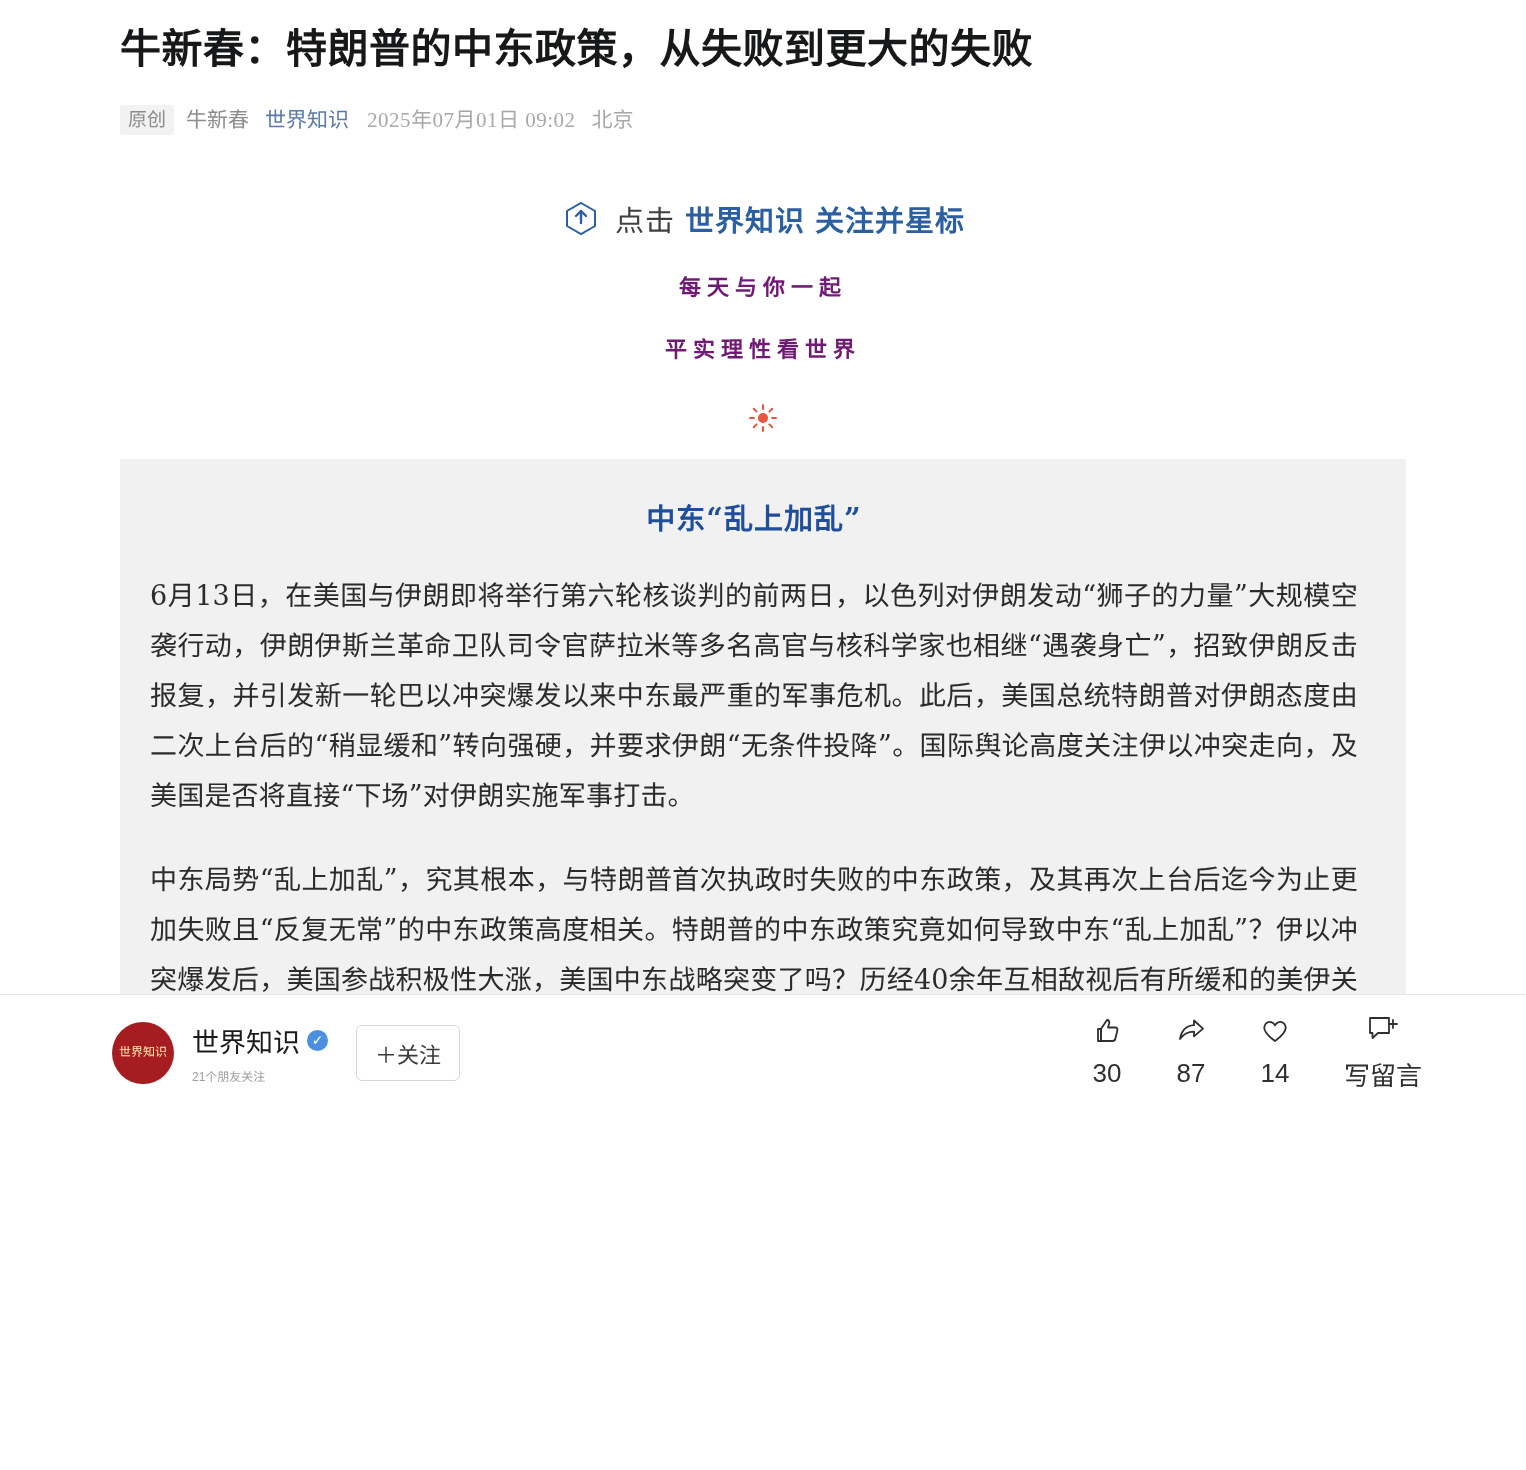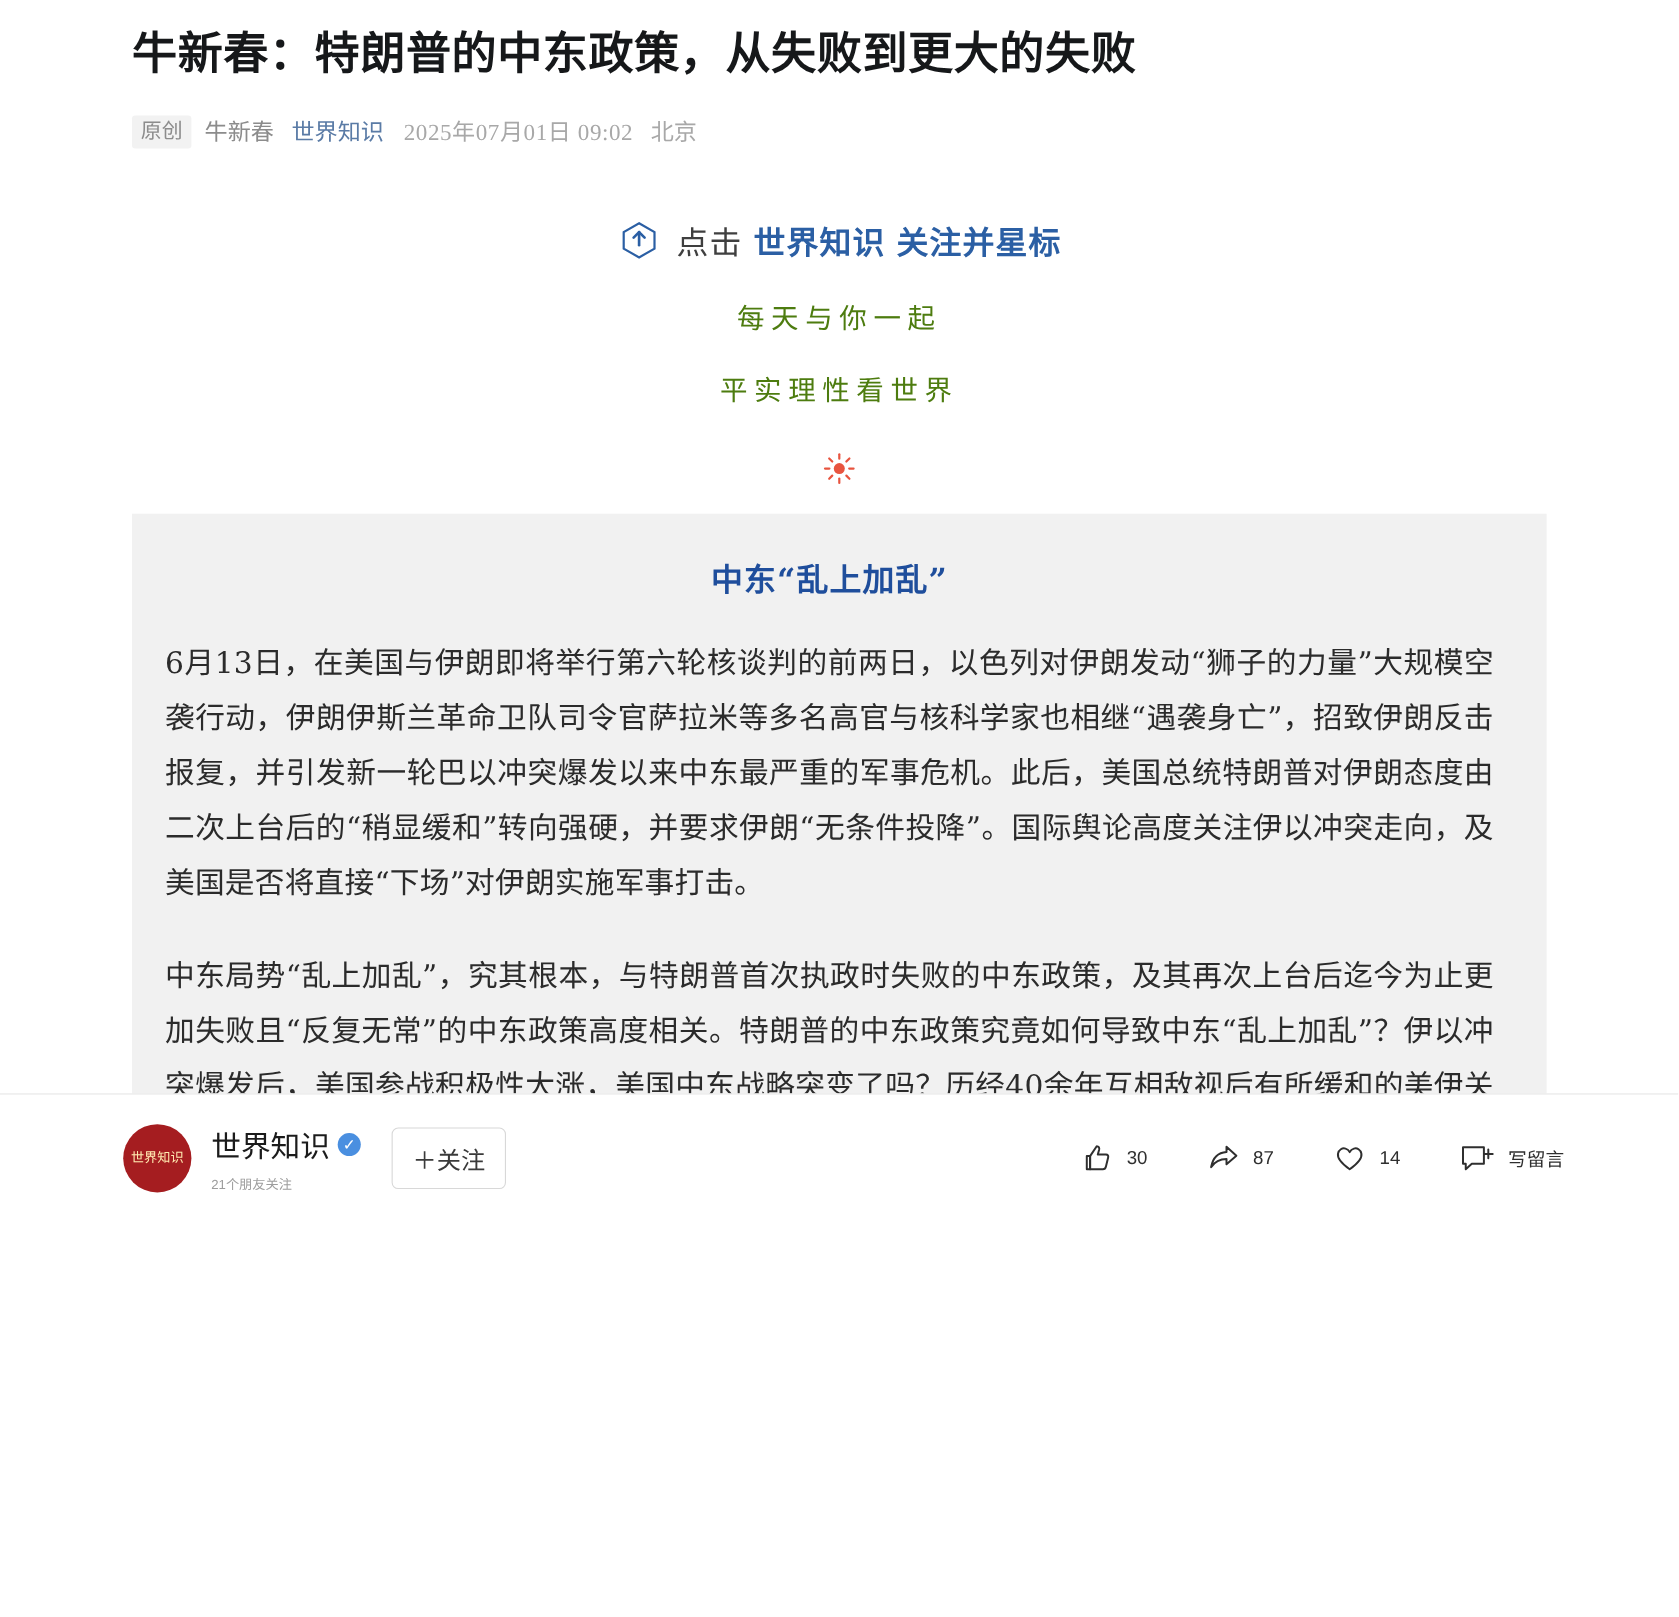--- a/index.html
+++ b/index.html
@@ -95,23 +95,24 @@
     color: #2b5fa4;
     font-weight: bold;
     margin: 0 10px;
   }
   .promo-follow {
     color: #2b5fa4;
     font-weight: bold;
   }
   .promo-line2, .promo-line3 {
     margin-top: 30px;
-    font-size: 25px;
-    color: #4d7c0f;
+    font-size: 22px;
+    color: #701a75;
     letter-spacing: 6px;
+    font-weight: bold;
   }
   .promo-sun {
     margin-top: 40px;
     font-size: 26px;
     line-height: 1;
     color: #e8543f;
   }
 
   
   .box {
@@ -219,23 +220,24 @@
   .spacer { flex: 1 1 auto; }
 
   .actions {
     display: flex;
     align-items: center;
     gap: 54px;
   }
   .action {
     display: flex;
     align-items: center;
-    font-size: 17px;
+    font-size: 26px;
     color: #2f2f2f;
     gap: 12px;
+    flex-direction: column;
   }
   .action svg { display: block; }
   .action .count { color: #2f2f2f; }
   .action .label { color: #2f2f2f; }
 </style>
 </head>
 <body>
 
 <div id="page">
 

